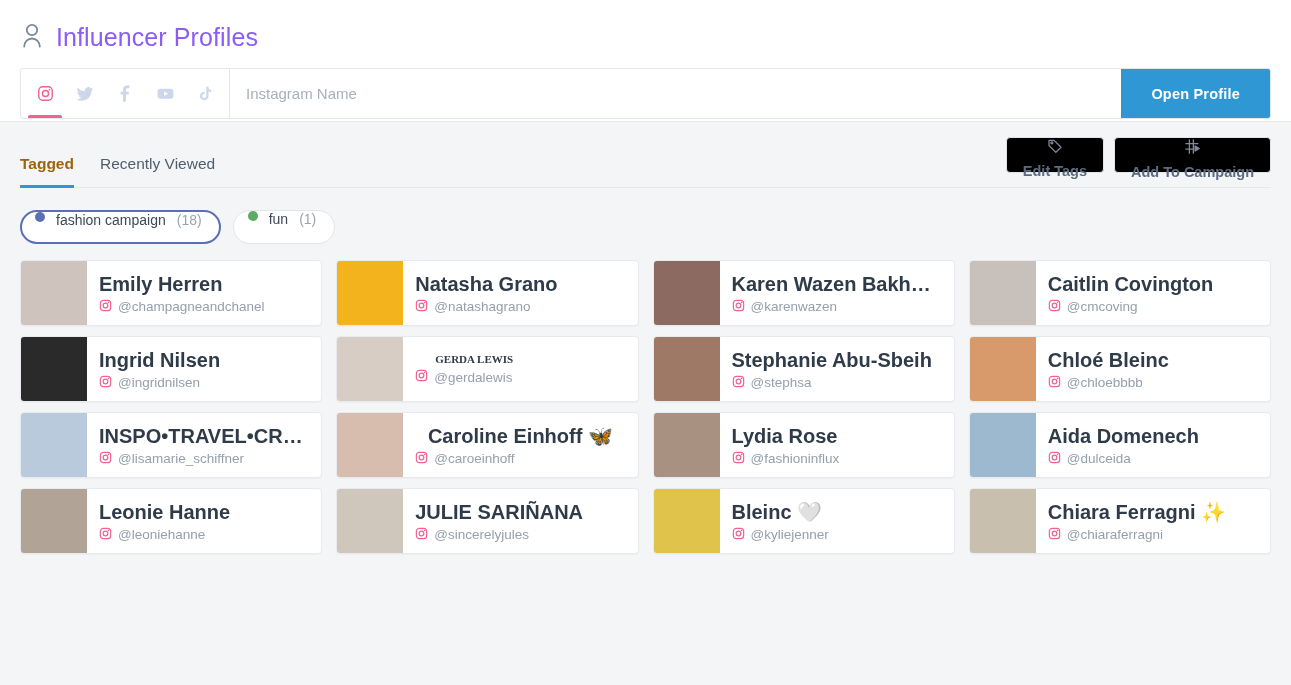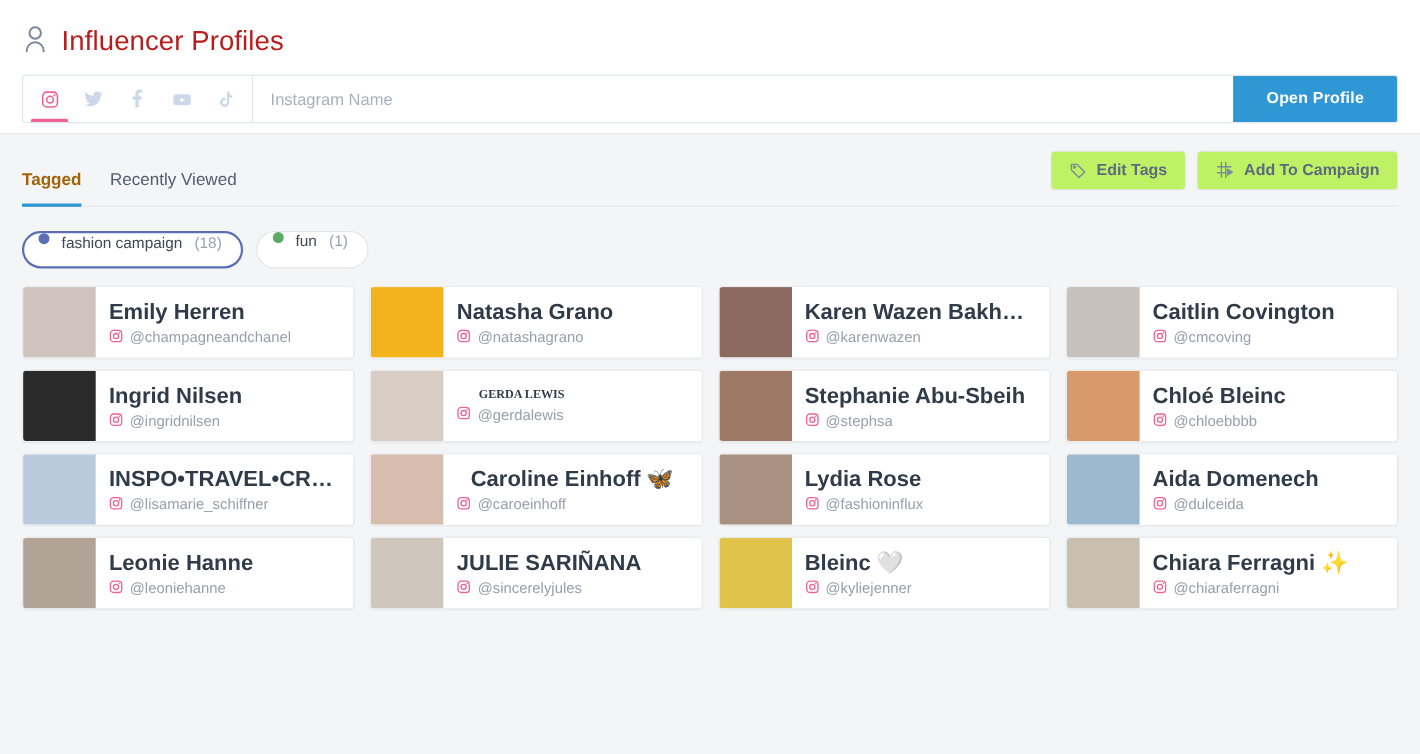--- a/index.html
+++ b/index.html
@@ -26,30 +26,30 @@
     align-items: center;
     gap: 12px;
     height: 68px;
     padding-top: 6px;
   }
 
   .title-icon { display: block; color: #78879b; }
 
   .page-title {
     font-size: 25px;
-    color: #b91c1c;
+    color: #8b5cf6;
     font-weight: 400;
     letter-spacing: .1px;
   }
 
   
   .search-row {
     display: flex;
     align-items: stretch;
-    height: 44px;
+    height: 51px;
     border: 1px solid #e3e6ea;
     border-radius: 3px;
     background: #fff;
     overflow: hidden;
   }
 
   .network-tabs {
     display: flex;
     align-items: stretch;
     border-right: 1px solid #e3e6ea;
@@ -130,31 +130,32 @@
     height: 3px;
     background: #2e97d4;
   }
 
   .tab-actions { display: flex; gap: 10px; }
 
   .action-btn {
     display: flex;
     align-items: center;
     gap: 9px;
-    background: #bef264;
+    background: #000000;
     border: 1px solid #e0e4e9;
     border-radius: 4px;
     padding: 0 16px;
     height: 36px;
     font-size: 14.5px;
     color: #5d6b80;
     font-weight: 700;
     cursor: pointer;
     font-family: "Liberation Sans", sans-serif;
     white-space: nowrap;
+    flex-direction: column;
   }
   .action-btn svg { display: block; flex: none; color: #7b8characters; color: #7b8a9c; }
 
   
   .chips-row { display: flex; gap: 12px; padding: 22px 0 16px; }
 
   .chip {
     display: flex;
     align-items: flex-start;
     gap: 11px;

